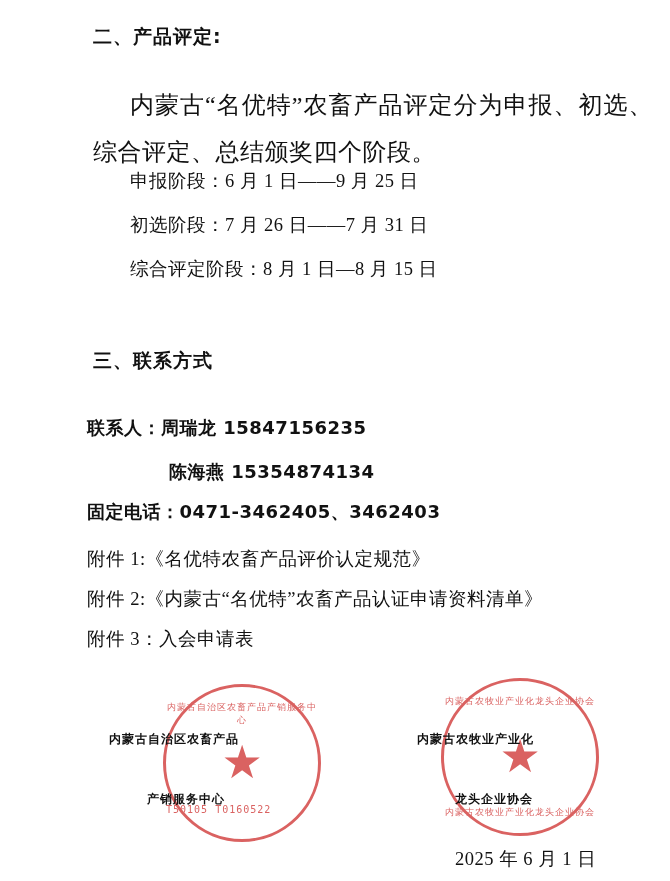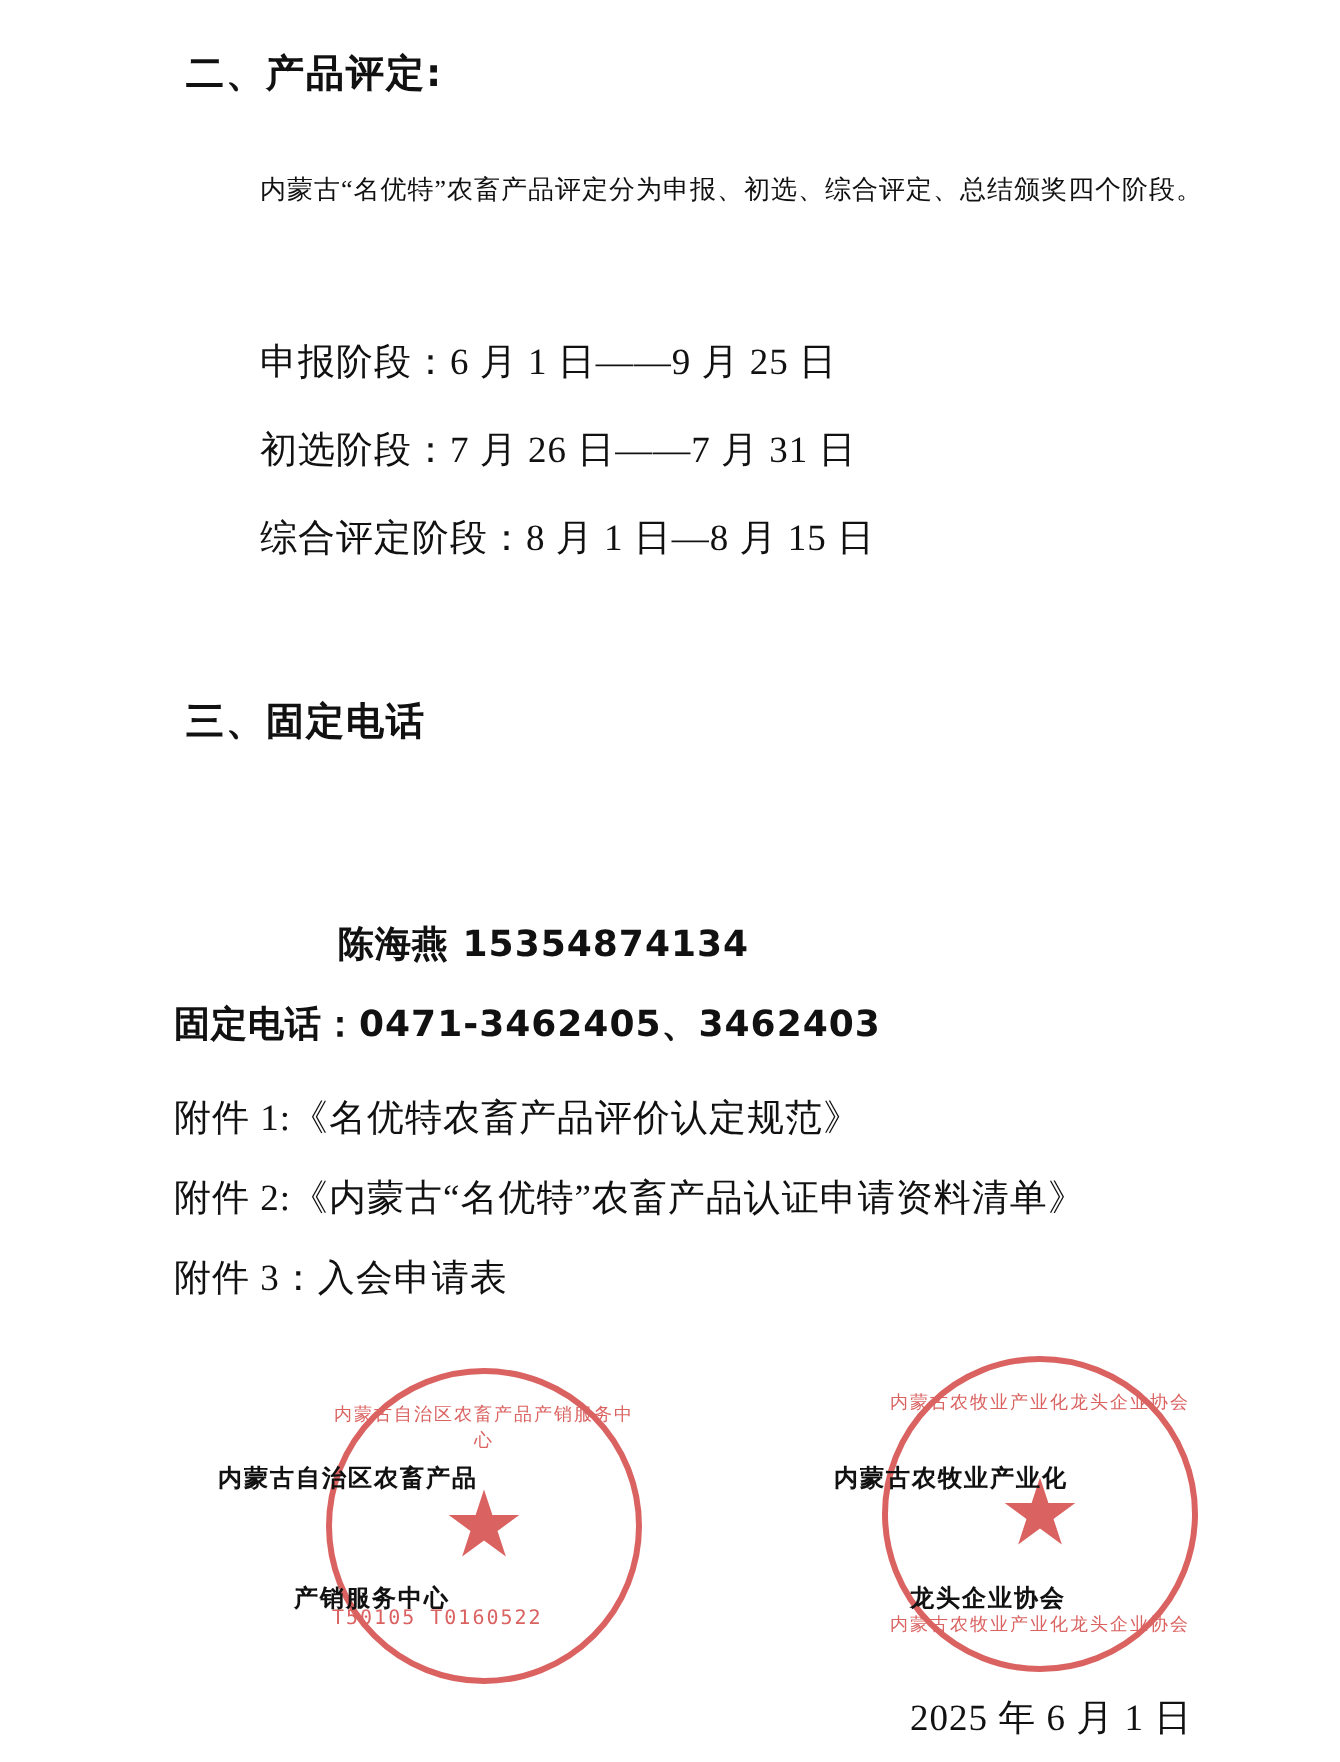--- a/index.html
+++ b/index.html
@@ -22,21 +22,21 @@
     padding: 0;
     margin-left: 37px;
   }
   .section-heading {
     font-family: "DejaVu Sans", "Liberation Sans", sans-serif;
     font-weight: bold;
     font-size: 19px;
     letter-spacing: 1px;
   }
   .body-text {
-    font-size: 13px;
+    font-size: 24px;
     line-height: 1.95;
     letter-spacing: 0.5px;
   }
   .indent-2 {
     text-indent: 37px;
   }
   #h-products {
     position: absolute;
     left: 56px;
     top: 24px;
@@ -157,22 +157,23 @@
 <div class="page">
 
   <div class="section-heading" id="h-products">二、产品评定:</div>
 
   <div class="body-text indent-2" id="p-intro">内蒙古“名优特”农畜产品评定分为申报、初选、综合评定、总结颁奖四个阶段。</div>
 
   <div class="phase-line" id="phase-0">申报阶段：6 月 1 日——9 月 25 日</div>
   <div class="phase-line" id="phase-1">初选阶段：7 月 26 日——7 月 31 日</div>
   <div class="phase-line" id="phase-2">综合评定阶段：8 月 1 日—8 月 15 日</div>
 
-  <div class="section-heading" id="h-contact">三、固定电话</div>
+  <div class="section-heading" id="h-contact">三、联系方式</div>
 
+  <div class="contact-line bold" id="contact-0">联系人：周瑞龙 15847156235</div>
   <div class="contact-line bold" id="contact-1">陈海燕 15354874134</div>
   <div class="contact-line bold" id="contact-2">固定电话：0471-3462405、3462403</div>
 
   <div class="contact-line" id="attach-0">附件 1:《名优特农畜产品评价认定规范》</div>
   <div class="contact-line" id="attach-1">附件 2:《内蒙古“名优特”农畜产品认证申请资料清单》</div>
   <div class="contact-line" id="attach-2">附件 3：入会申请表</div>
 
   <div class="seal" id="seal-left">
     <div class="arc-top">内蒙古自治区农畜产品产销服务中心</div>
     <div class="star">★</div>

